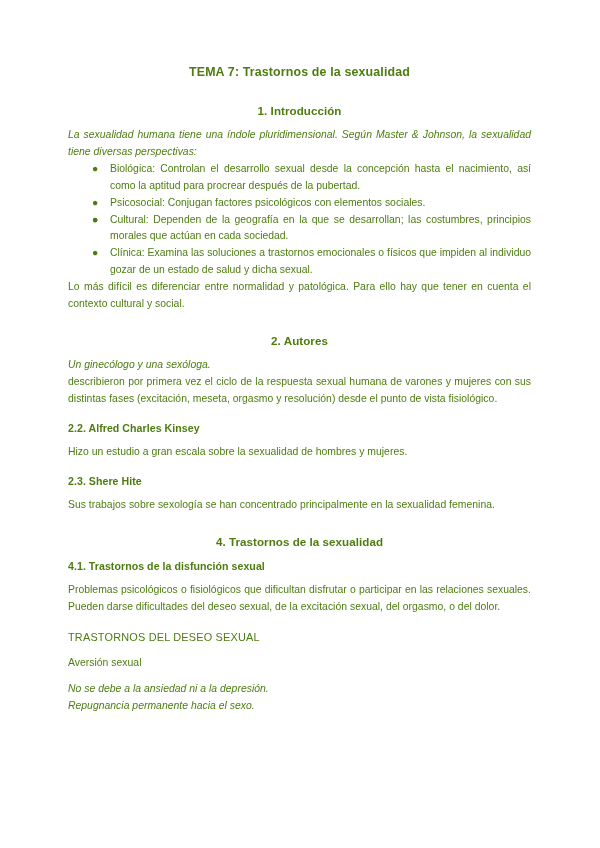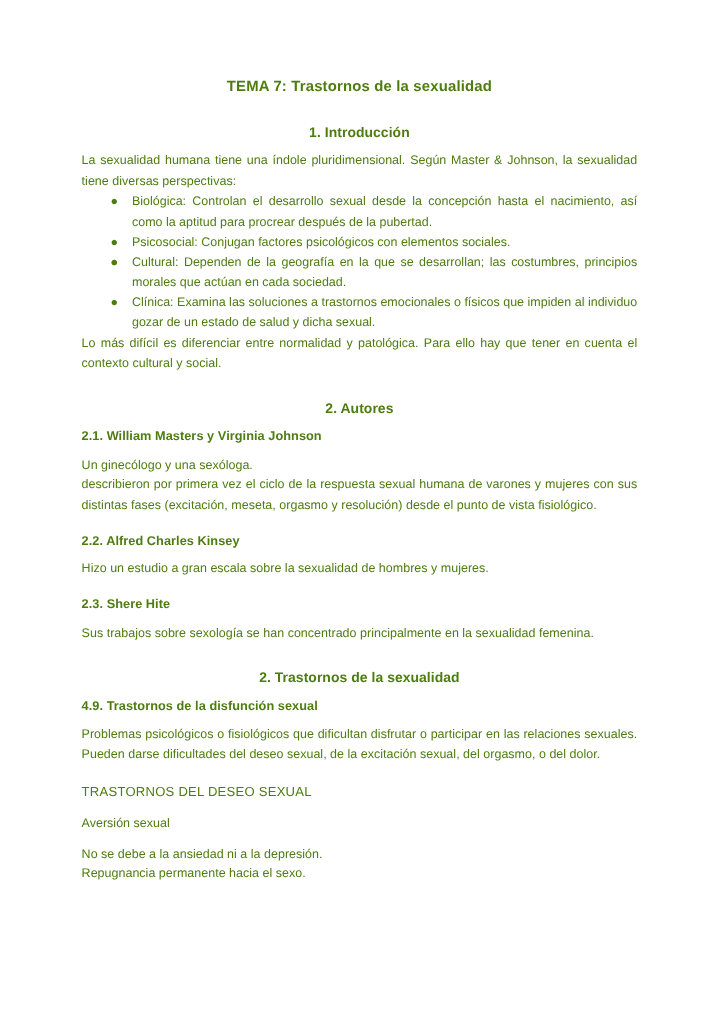--- a/index.html
+++ b/index.html
@@ -49,20 +49,21 @@
   p.body {
     font-size: 10.4px;
     line-height: 1.62;
     margin: 0 0 9px 0;
     text-align: justify;
     text-justify: inter-word;
     letter-spacing: 0.02px;
   }
   p.body.tight {
     margin-bottom: 0;
+    font-style: italic;
   }
   p.body.left {
     text-align: left;
   }
   .caps {
     font-size: 10.9px;
     line-height: 1.62;
     margin: 0 0 9px 0;
     text-align: left;
     letter-spacing: 0.2px;
@@ -126,39 +127,38 @@
         <span>Clínica: Examina las soluciones a trastornos emocionales o físicos que impiden al individuo gozar de un estado de salud y dicha sexual.</span>
       </li>
     </ul>
 
     <p class="body">Lo más difícil es diferenciar entre normalidad y patológica. Para ello hay que tener en cuenta el contexto cultural y social.</p>
 
     <div class="gap-md"></div>
 
     <h2 class="h2">2. Autores</h2>
 
-    <h3 class="h3">2.1. William Masters y Virginia Johnson</h3>
     <p class="body left tight">Un ginecólogo y una sexóloga.</p>
     <p class="body">describieron por primera vez el ciclo de la respuesta sexual humana de varones y mujeres con sus distintas fases (excitación, meseta, orgasmo y resolución) desde el punto de vista fisiológico.</p>
 
     <div class="gap-sm"></div>
 
     <h3 class="h3">2.2. Alfred Charles Kinsey</h3>
     <p class="body left">Hizo un estudio a gran escala sobre la sexualidad de hombres y mujeres.</p>
 
     <div class="gap-sm"></div>
 
     <h3 class="h3">2.3. Shere Hite</h3>
     <p class="body left">Sus trabajos sobre sexología se han concentrado principalmente en la sexualidad femenina.</p>
 
     <div class="gap-md"></div>
 
-    <h2 class="h2">2. Trastornos de la sexualidad</h2>
+    <h2 class="h2">4. Trastornos de la sexualidad</h2>
 
-    <h3 class="h3">4.9. Trastornos de la disfunción sexual</h3>
+    <h3 class="h3">4.1. Trastornos de la disfunción sexual</h3>
     <p class="body">Problemas psicológicos o fisiológicos que dificultan disfrutar o participar en las relaciones sexuales. Pueden darse dificultades del deseo sexual, de la excitación sexual, del orgasmo, o del dolor.</p>
 
     <div class="gap-sm"></div>
 
     <p class="caps">TRASTORNOS DEL DESEO SEXUAL</p>
 
     <p class="body left">Aversión sexual</p>
 
     <p class="body left tight">No se debe a la ansiedad ni a la depresión.</p>
     <p class="body left tight">Repugnancia permanente hacia el sexo.</p>

